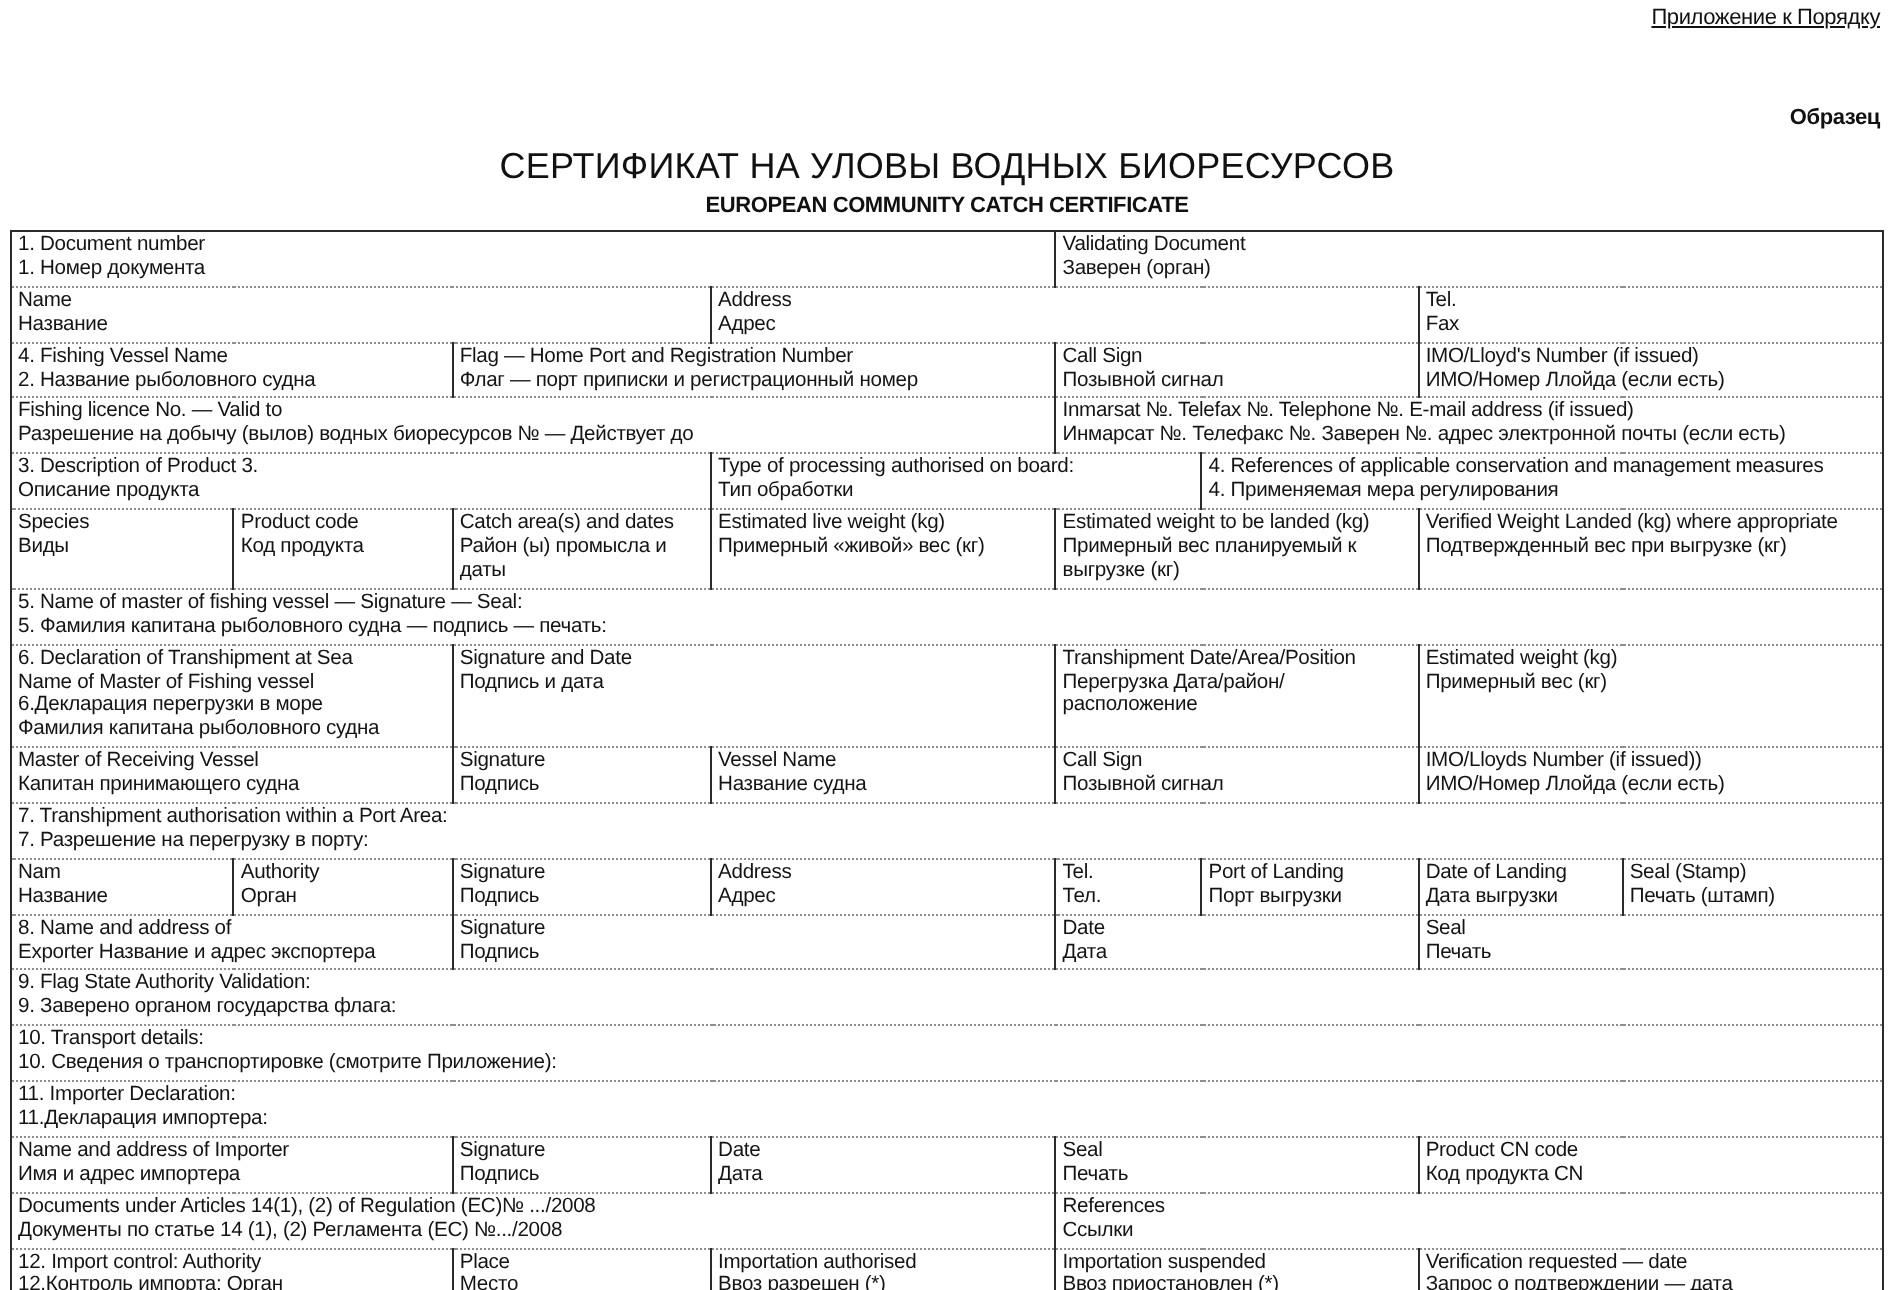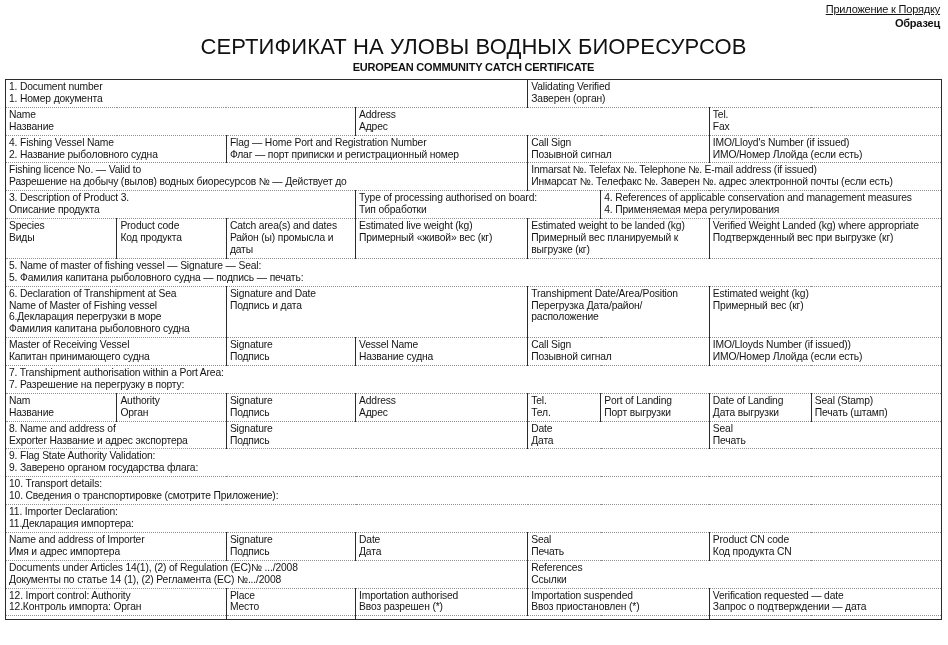--- a/index.html
+++ b/index.html
@@ -7,24 +7,24 @@
     margin: 0; padding: 0;
     background: #ffffff;
     width: 948px; height: 645px;
     font-family: "Liberation Sans", sans-serif;
     color: #111111;
   }
   .page { width: 948px; height: 645px; padding: 3px 6px 4px 5px; }
 
   .top-right { text-align: right; font-size: 11px; line-height: 13.5px; padding-right: 2px; }
   .annex-note { text-decoration: underline; letter-spacing: -0.2px; }
-  .sample-label { font-weight: bold; letter-spacing: -0.2px; }
+  .sample-label { font-weight: bold; letter-spacing: -0.2px; margin-top: 36px; }
 
   .title-ru {
-    text-align: center; font-size: 22px; line-height: 20px;
+    text-align: center; font-size: 18px; line-height: 20px;
     letter-spacing: 0.1px; margin-top: 7px; font-weight: normal;
   }
   .title-en {
     text-align: center; font-size: 11px; line-height: 13px; font-weight: bold;
     margin-top: 4px; margin-bottom: 5px;
     letter-spacing: -0.2px;
   }
 
   table.cert {
     width: 100%; border-collapse: collapse; table-layout: fixed;
@@ -68,21 +68,21 @@
         <col style="width: 10.9%;">
         <col style="width: 13.9%;">
       </colgroup>
     <tbody>
         <tr>
           <td colspan="4">
             <div>1. Document number</div>
             <div>1. Номер документа</div>
           </td>
           <td colspan="4">
-            <div>Validating Verified</div>
+            <div>Validating Document</div>
             <div>Заверен (орган)</div>
           </td>
         </tr>
         <tr>
           <td colspan="3">
             <div>Name</div>
             <div>Название</div>
           </td>
           <td colspan="3">
             <div>Address</div>

